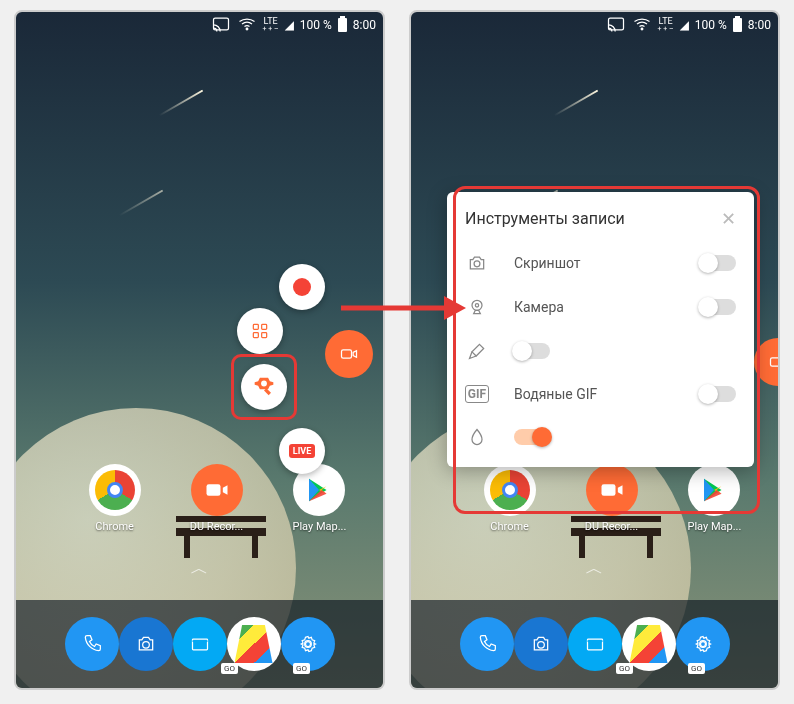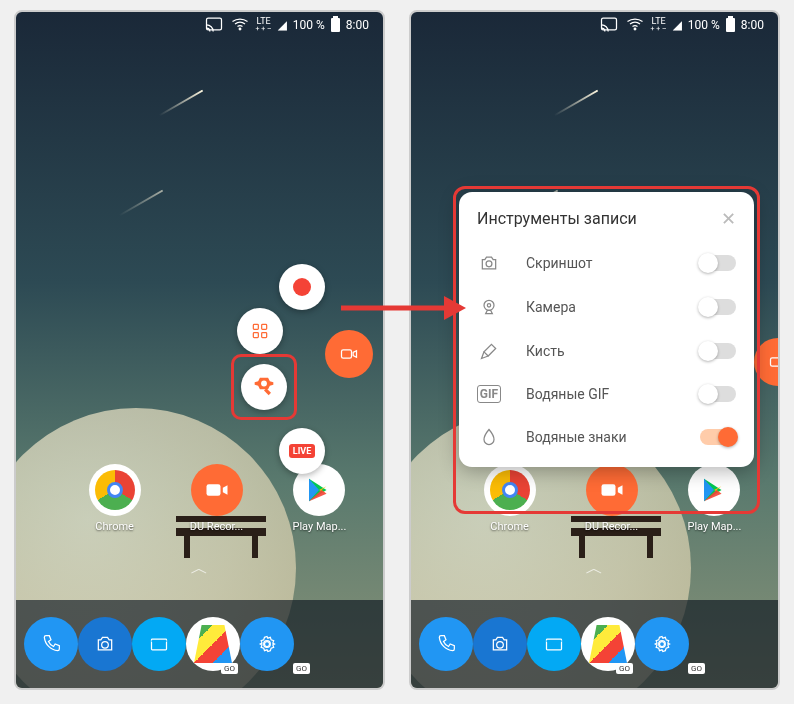--- a/index.html
+++ b/index.html
@@ -59,21 +59,21 @@
   background: linear-gradient(90deg, transparent, #fff8e0);
   transform: rotate(-30deg);
 }
 .star1 { top: 90px; left: 140px; }
 .star2 { top: 190px; left: 100px; opacity: 0.6; }
 
 .status-bar {
   position: absolute; top: 0; left: 0; right: 0;
   height: 26px;
   display: flex; justify-content: flex-end; align-items: center;
-  padding: 0 14px; gap: 6px;
+  padding: 0 7px; gap: 6px;
   color: #fff; font-size: 12px;
   z-index: 50;
 }
 .lte { font-size: 9px; line-height: 1; text-align: center; }
 .lte small { font-size: 7px; display: block; }
 .sig { font-size: 12px; }
 .batt { width: 9px; height: 14px; background: #fff; border-radius: 1px; position: relative; }
 .batt::before { content: ''; position: absolute; top: -2px; left: 2px; width: 5px; height: 2px; background: #fff; }
 
 .home-apps {
@@ -101,21 +101,21 @@
 
 .arrow-up {
   position: absolute; bottom: 108px; left: 50%; transform: translateX(-50%);
   color: rgba(255,255,255,0.7); font-size: 18px; z-index: 5;
 }
 
 .dock {
   position: absolute; bottom: 0; left: 0; right: 0;
   height: 88px;
   background: rgba(10,20,30,0.65);
-  display: flex; justify-content: flex-start; align-items: center;
+  display: flex; justify-content: center; align-items: center;
   padding: 0 8px;
   z-index: 5;
 }
 .dock-icon {
   width: 54px; height: 54px; border-radius: 50%;
   display: flex; align-items: center; justify-content: center;
   color: #fff; font-size: 24px;
 }
 .d-phone { background: #2196f3; }
 .d-camera { background: #1976d2; }
@@ -175,23 +175,23 @@
 .dialog-hl {
   position: absolute;
   left: 42px; top: 174px; right: 18px; height: 328px;
   border: 3px solid #e53935;
   border-radius: 12px;
   z-index: 30;
   pointer-events: none;
 }
 .dialog {
   position: absolute;
-  left: 48px; top: 180px; right: 24px;
+  left: 36px; top: 180px; right: 24px;
   background: #fff;
-  border-radius: 13px;
+  border-radius: 6px;
   box-shadow: 0 4px 20px rgba(0,0,0,0.3);
   z-index: 25;
   padding-bottom: 8px;
 }
 .dialog-header {
   display: flex; justify-content: space-between; align-items: center;
   padding: 16px 18px 12px;
 }
 .dialog-title { font-size: 16px; color: #333; }
 .dialog-close { color: #bbb; font-size: 18px; cursor: pointer; }
@@ -421,37 +421,35 @@
         <span class="row-label">Камера</span>
         <div class="toggle"></div>
       </div>
       <div class="dialog-row">
         <span class="row-icon">
           <svg class="svg-icon" viewBox="0 0 24 24">
               <path d="M15 4l5 5-9 9-5-5z"></path>
               <path d="M6 13l-3 8 8-3"></path>
             </svg>
         </span>
-        <span class="row-label">Кисть</span>
         <div class="toggle"></div>
       </div>
       <div class="dialog-row">
         <span class="row-icon">
             <span class="gif-box">GIF</span>
           </span>
         <span class="row-label">Водяные GIF</span>
         <div class="toggle"></div>
       </div>
       <div class="dialog-row">
         <span class="row-icon">
           <svg class="svg-icon" viewBox="0 0 24 24">
               <path d="M12 3s6 7 6 12a6 6 0 1 1-12 0c0-5 6-12 6-12z"></path>
             </svg>
         </span>
-        <span class="row-label">Водяные знаки</span>
         <div class="toggle on"></div>
       </div>
     </div>
     <div class="dialog-hl"></div>
 
     <div class="home-apps">
       <div class="app">
         <div class="app-icon chrome">
             <div class="chrome-inner">
               <div class="chrome-dot"></div>

